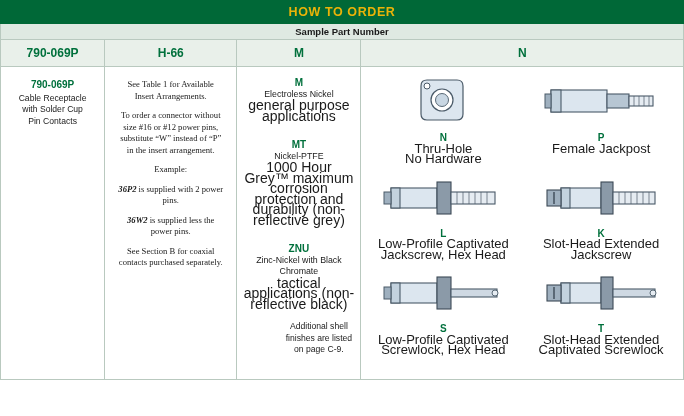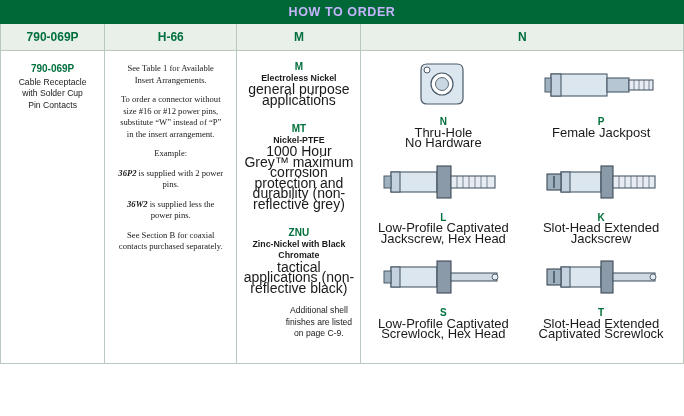--- a/index.html
+++ b/index.html
@@ -19,21 +19,21 @@
     overflow: hidden;
     background: #ffffff;
   }
   .table {
     width: 684px;
     border-collapse: collapse;
     table-layout: fixed;
   }
   .title-bar {
     background: #006837;
-    color: #c4b5fd;
+    color: #eab308;
     text-align: center;
     font-size: 12.5px;
     font-weight: bold;
     letter-spacing: 0.6px;
     padding: 4px 0 4px 0;
     border: 1px solid #006837;
   }
   .sample-bar {
     background: #dfe9e2;
     color: #1a1a1a;
@@ -85,21 +85,21 @@
   .mt8 { margin-top: 8px; }
   .mt10 { margin-top: 10px; }
   .mt12 { margin-top: 12px; margin-left: 40px; }
   .lbl {
     font-weight: bold;
     color: #00703c;
     font-size: 10px;
   }
   .p { margin: 8px; font-family: Liberation Serif, serif; }
   .finish-block { margin-top: 18px; }
-  .finish-name { font-size: 8.8px; font-weight: bold; }
+  .finish-name { font-size: 8.8px; }
   .finish-sub { font-size: 14px; line-height: 10.5px; }
 
   
   .hw-grid {
     display: grid;
     grid-template-columns: 1fr 1fr;
     grid-template-rows: auto auto auto;
     gap: 2px 4px;
     width: 100%;
   }
@@ -137,20 +137,23 @@
     <colgroup>
       <col class="col1">
       <col class="col2">
       <col class="col3">
       <col class="col4">
     </colgroup>
     <tbody>
       <tr>
         <td class="title-bar" colspan="4">HOW TO ORDER</td>
       </tr>
+      <tr>
+        <td class="sample-bar" colspan="4">Sample Part Number</td>
+      </tr>
       <tr class="code-row">
         <td>790-069P</td>
         <td>H-66</td>
         <td>M</td>
         <td>N</td>
       </tr>
       <tr class="body-row">
 
         <td>
           <div class="lbl" style="font-size:10px;margin-top:6px;">790-069P</div>

